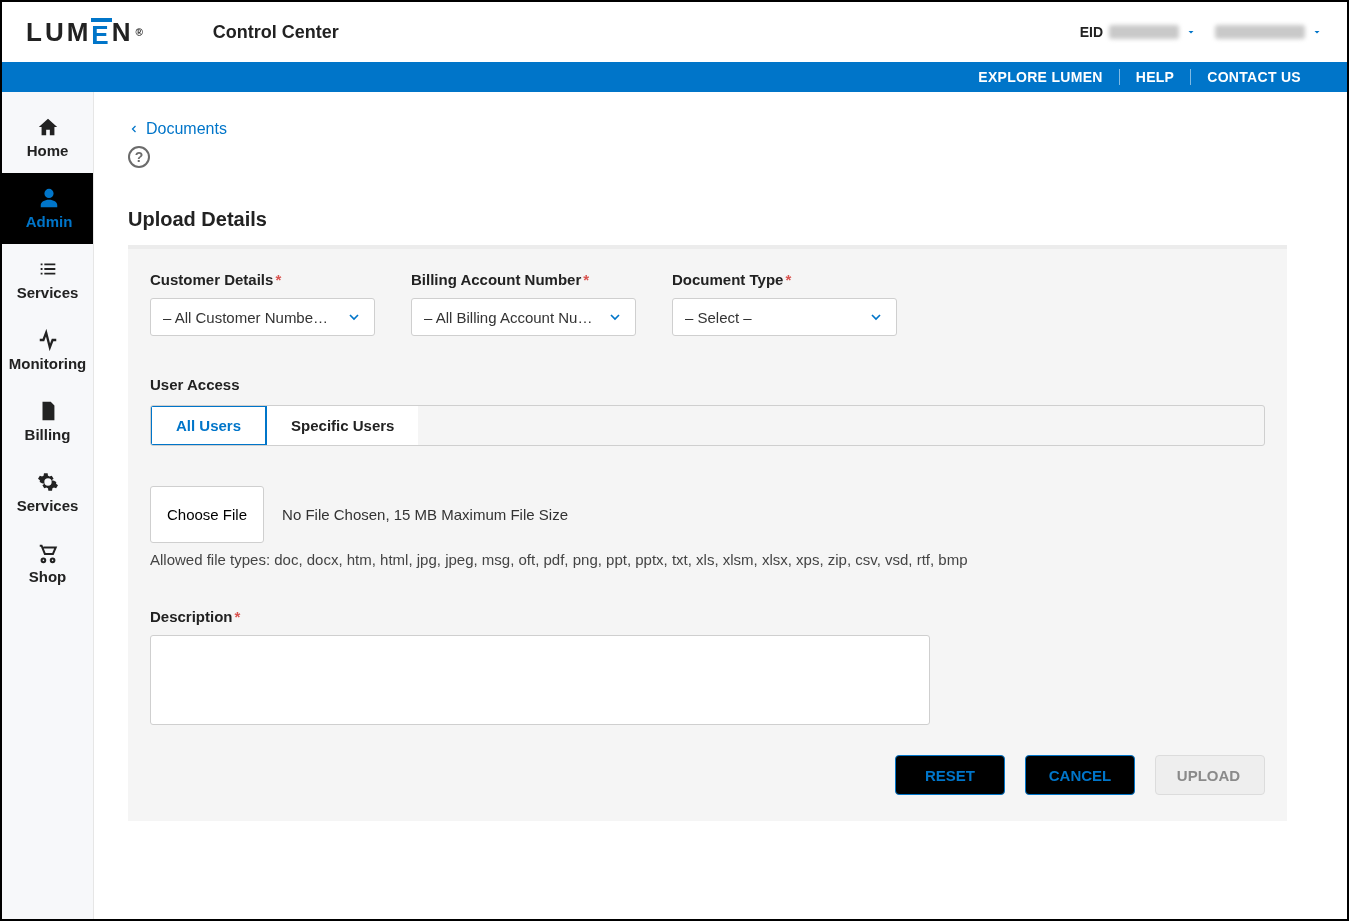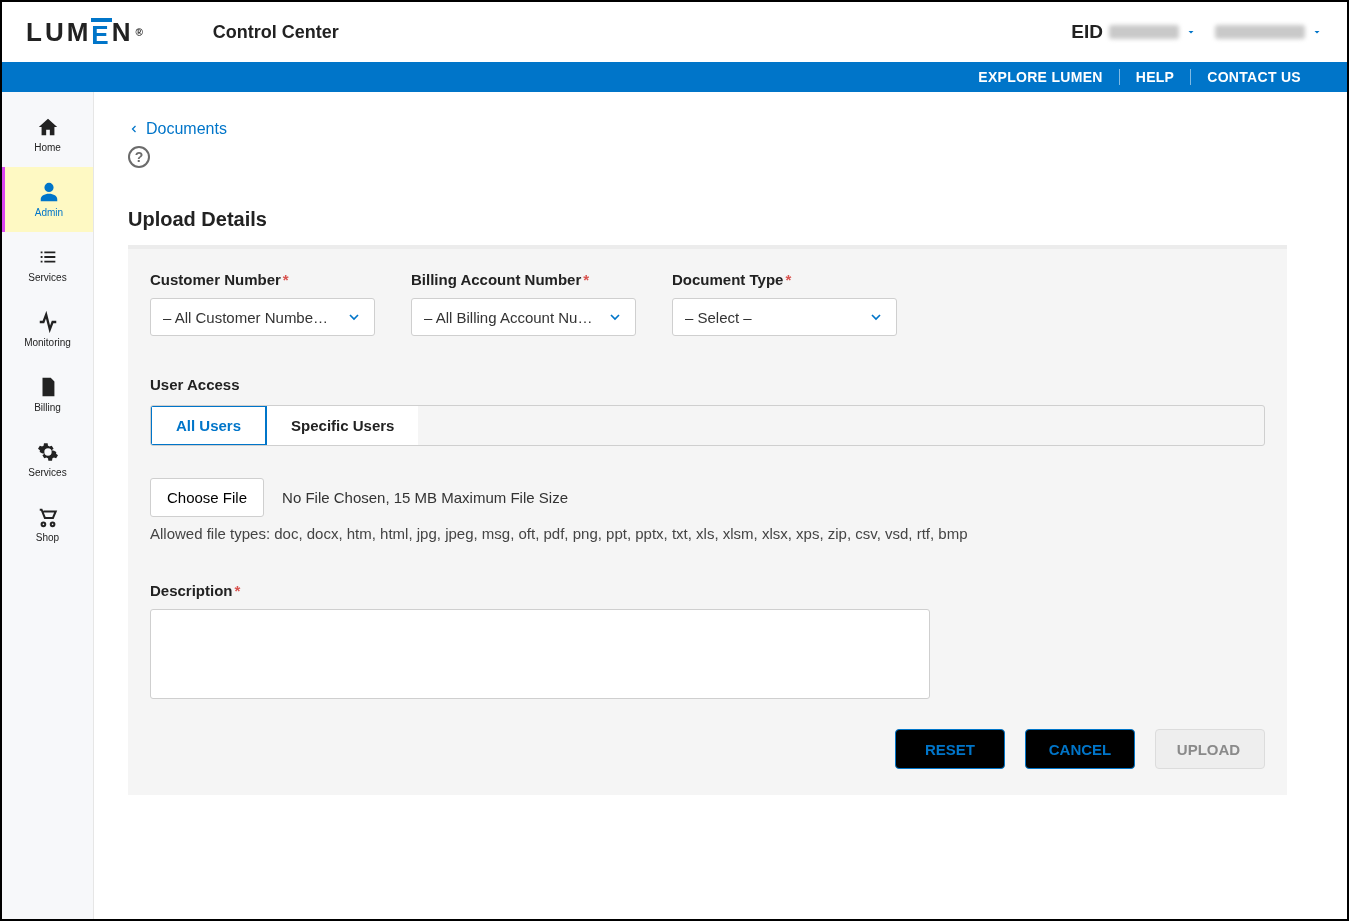--- a/index.html
+++ b/index.html
@@ -36,21 +36,21 @@
   .app-title {
     margin-left: 70px;
     font-weight: 700;
     font-size: 18px;
   }
   .topbar-right {
     margin-left: auto;
     display: flex;
     align-items: center;
     gap: 18px;
-    font-size: 19px;
+    font-size: 14px;
     justify-content: space-between;
   }
   .eid-group { display:flex; align-items:center; gap:6px; }
   .blurred {
     display:inline-block;
     width:70px; height:14px;
     background: #c9c9c9;
     border-radius:3px;
     filter: blur(2px);
   }
@@ -98,28 +98,28 @@
     display: flex;
     flex-direction: column;
     align-items: center;
     gap: 4px;
     padding: 14px 0 14px 0;
     font-size: 13px;
     color: #222;
     cursor: pointer;
   }
   .nav-item.active {
-    background: #fef9c3;
+    background: #000000;
     color: #0075c9;
-    border-left: 3px solid #d946ef;
+    border-left: 3px solid #000000;
     margin-left:-0px;
   }
   .nav-item .nicon { width: 22px; height: 22px; color: #222; }
   .nav-item.active .nicon { color: #0075c9; }
-  .nav-item span.label { font-weight: 400; font-size: 10px; }
+  .nav-item span.label { font-weight: 700; font-size: 15px; }
 
   
   .main {
     flex: 1;
     padding: 28px 60px 0 34px;
     overflow: auto;
   }
   .breadcrumb {
     display: flex;
     align-items: center;
@@ -217,21 +217,21 @@
   .file-row {
     display: flex;
     align-items: center;
     gap: 18px;
     margin-bottom: 8px;
   }
   .choose-btn {
     background:#fff;
     border:1px solid #cfcfcf;
     border-radius:3px;
-    padding: 10px 16px;
+    padding: 19px 16px;
     font-size:15px;
     cursor:pointer;
   }
   .file-status { font-size:15px; color:#333; }
   .file-hint { font-size:15px; color:#444; margin-bottom: 40px; }
 
   
   .desc-area {
     width: 780px;
     height: 90px;
@@ -400,21 +400,21 @@
     </h1>
 
     <div class="section-title">Upload Details</div>
 
     <div class="panel">
 
       <div class="row">
 
         <div class="field">
           <div class="field-label">
-            <span>Customer Number</span><span class="req">*</span>
+            <span>Customer Details</span><span class="req">*</span>
           </div>
           <div class="select">
             <span class="trunc">– All Customer Numbers –</span>
             <svg viewBox="0 0 24 24">
                 <path d="M6 9l6 6 6-6" fill="none" stroke="currentColor" stroke-width="2.5"></path>
               </svg>
           </div>
         </div>
 
         <div class="field">
@@ -436,21 +436,21 @@
           <div class="select">
             <span class="trunc">– Select –</span>
             <svg viewBox="0 0 24 24">
                 <path d="M6 9l6 6 6-6" fill="none" stroke="currentColor" stroke-width="2.5"></path>
               </svg>
           </div>
         </div>
 
       </div>
 
-      <div class="field" style="margin-bottom:32px;">
+      <div class="field" style="margin-bottom:40px;">
         <div class="field-label">User Access</div>
         <div class="toggle-group">
           <button class="toggle-btn active">All Users</button>
           <button class="toggle-btn">Specific Users</button>
         </div>
       </div>
 
       <div class="file-row">
         <button class="choose-btn">Choose File</button>
         <span class="file-status">No File Chosen, 15 MB Maximum File Size</span>

